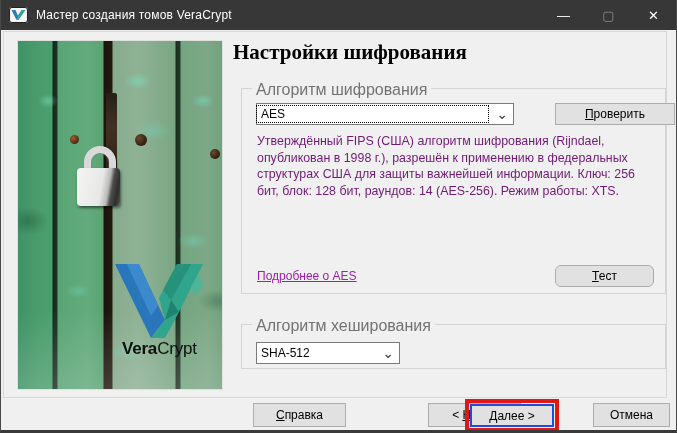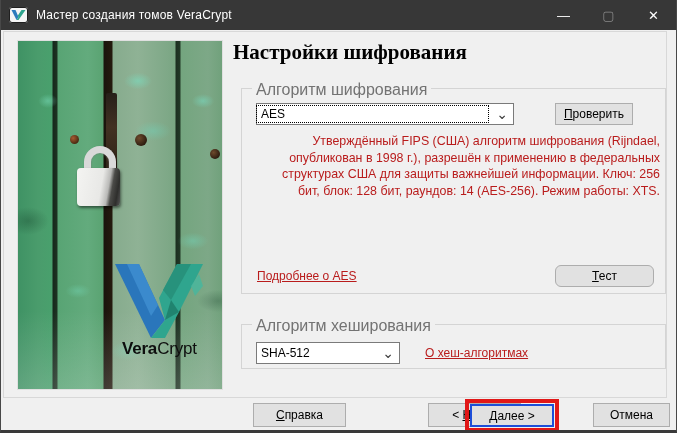--- a/index.html
+++ b/index.html
@@ -115,29 +115,29 @@
   }
   .combo-aes{ left:14px; top:14px; width:258px; }
   .combo-hash{ left:14px; top:17px; width:144px; }
 
   .btn{
     position:absolute; height:22px; background:#e1e1e1; border:1px solid #adadad;
     font-size:12px; color:#000; display:flex; align-items:center; justify-content:center;
     font-family:"Liberation Sans","DejaVu Sans",sans-serif;
   }
   .btn .key{ text-decoration:underline; }
-  .btn-benchmark{ left:313px; top:14px; width:78px; }
+  .btn-benchmark{ left:313px; top:14px; width:120px; }
   .btn-test{ left:313px; top:176px; width:99px;border-radius:6px; }
 
   .desc{
     position:absolute; left:15px; top:44px; width:403px;
-    font-size:12.4px; line-height:16.5px; color:#b91c1c;text-align:right;
-  }
-
-  .link{ font-size:12px; color:#b91c1c; text-decoration:underline; cursor:pointer; }
+    font-size:12.4px; line-height:16.5px; color:#701a75;
+  }
+
+  .link{ font-size:12px; color:#a21caf; text-decoration:underline; cursor:pointer; }
   .link-aes{ position:absolute; left:15px; top:180px; }
   .link-hash{ position:absolute; left:183px; top:21px; }
 
   
   .footer-btn{ position:absolute; top:403px; height:24px; }
   .btn-help{ left:252px; width:93px; }
   .btn-back{ left:427px; width:93px; }
   .btn-next{
     left:469px; top:404px; width:84px; height:23px;
     border:2px solid #1d4ed8;
@@ -212,21 +212,20 @@
   </div>
 
   <div class="groupbox gb-hash">
     <legend>Алгоритм хеширования</legend>
 
     <div class="combo combo-hash">
       <div class="val">SHA-512</div>
       <div class="chev">⌄</div>
     </div>
 
-    <div class="link link-hash">О хеш-алгоритмах</div>
   </div>
 
   <div class="btn footer-btn btn-help">
     <span><span class="key">С</span><span>правка</span></span>
   </div>
 
   <div class="btn footer-btn btn-back">
     <span><span>&lt; </span><span class="key">Н</span><span>азад</span></span>
   </div>
 

